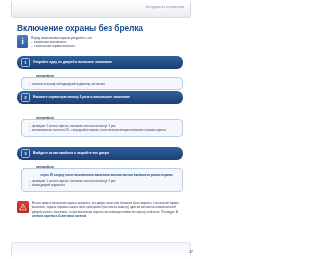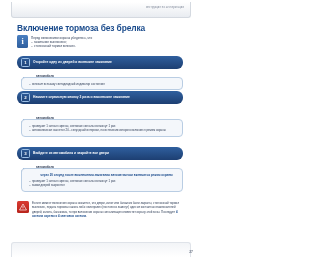--- a/index.html
+++ b/index.html
@@ -108,21 +108,21 @@
 </style>
 </head>
 <body>
 
 <div class="page">
 
   <div class="topbar">
     <div class="topbar-text">инструкция по эксплуатации</div>
   </div>
 
-  <div class="title">Включение тормоза без брелка</div>
+  <div class="title">Включение охраны без брелка</div>
 
   <div class="note">
     <div class="note-icon">i</div>
     <div class="note-body">
       <div class="note-lead">Перед включением охраны убедитесь, что</div>
       <ul class="note-list">
         <li>зажигание выключено;</li>
         <li>стояночный тормоз включен.</li>
       </ul>
     </div>

